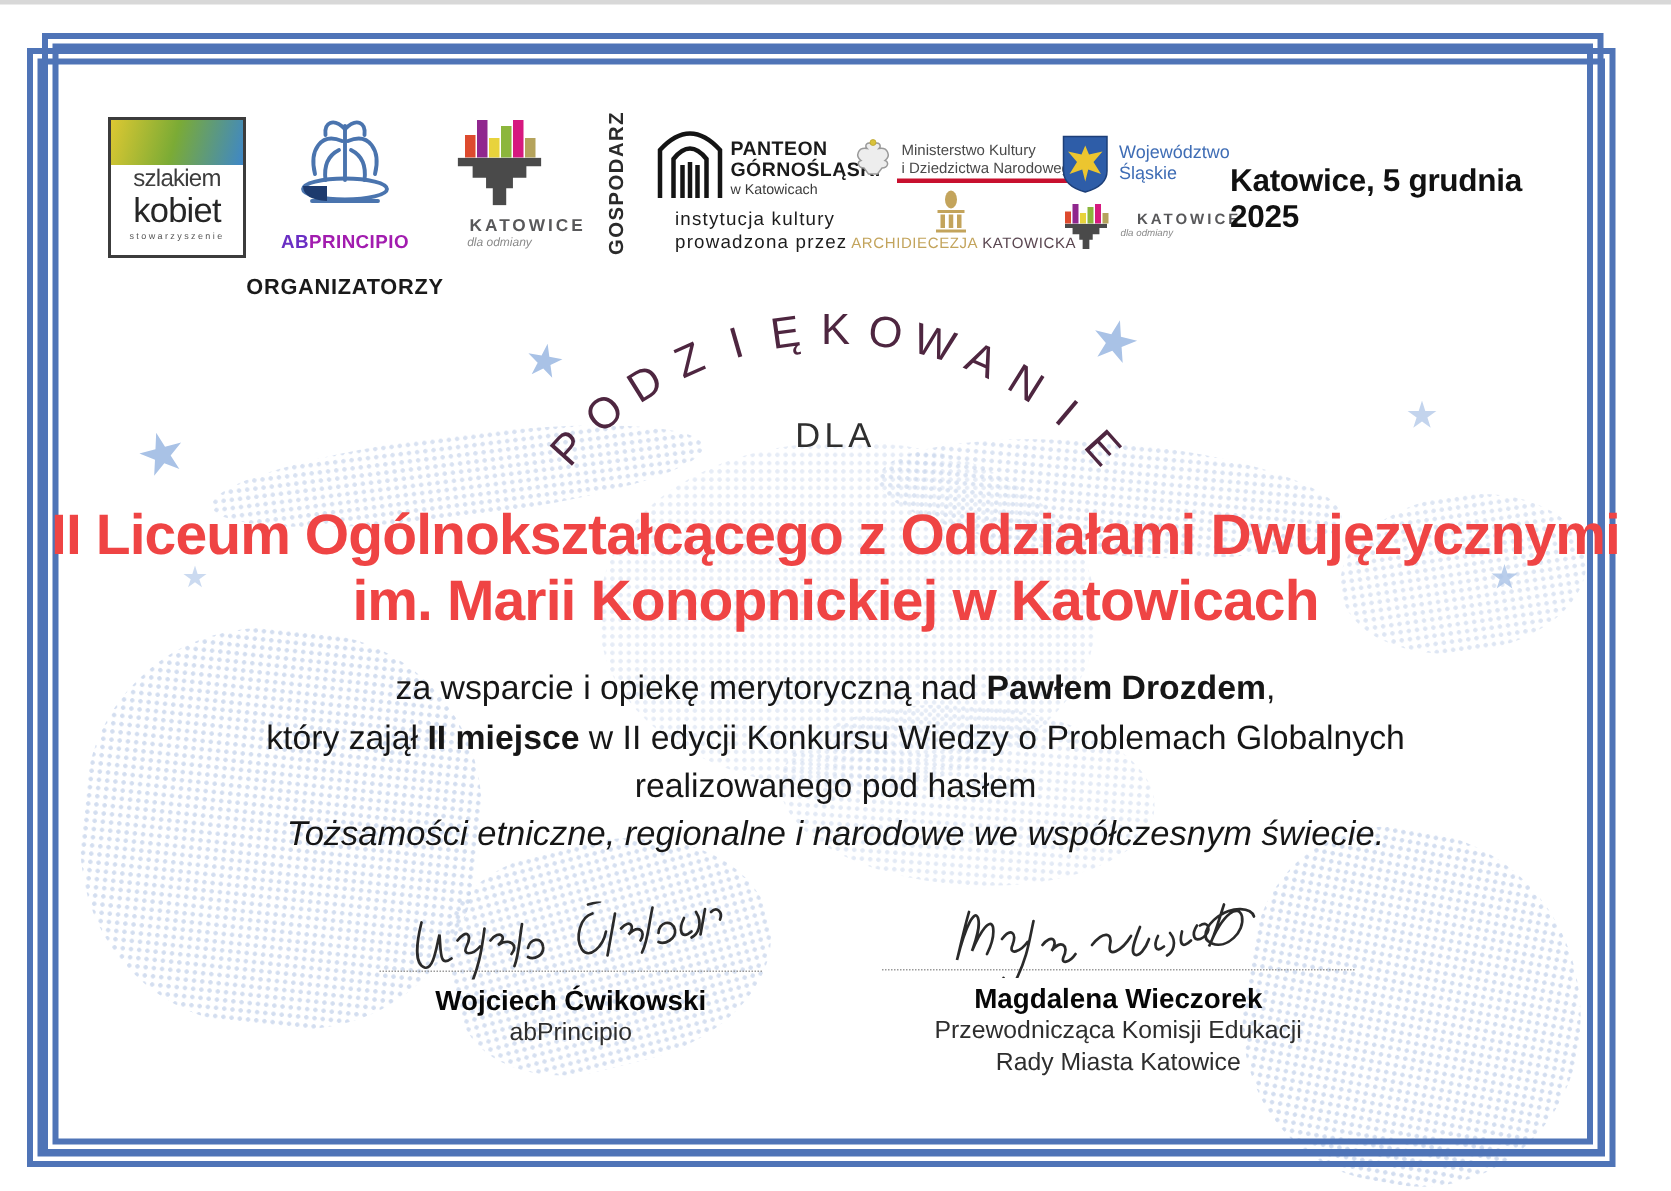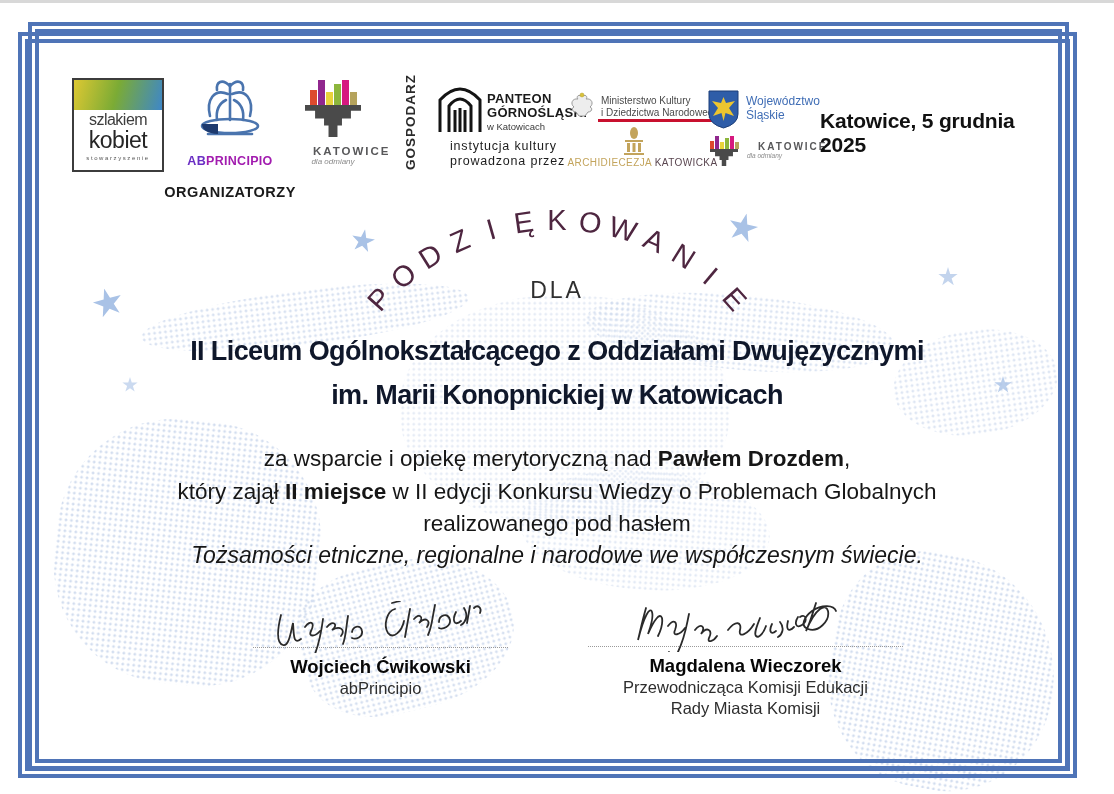--- a/index.html
+++ b/index.html
@@ -56,21 +56,21 @@
   #kat-small-arrow{width:28px;height:17px;}
   #kat-small-name{left:746px;top:141px;font-size:10px;}
   #kat-small-tag{left:747px;top:152px;font-size:6.5px;}
   #date{left:820px;top:109px;width:230px;font-weight:bold;font-size:21px;color:#111;letter-spacing:-.2px;}
   
   #arc-title{left:557px;top:459px;width:0;height:0;}
   #arc-title span{position:absolute;left:-14px;top:-17px;width:28px;height:34px;text-align:center;
      transform-origin:14px 17px;font-size:29px;color:var(--arc-maroon);}
   .center-line{left:0;width:1114px;text-align:center;}
   #dla{top:277px;font-size:23px;letter-spacing:3px;color:#2f2f2f;}
-  .recipient{font-weight:bold;font-size:27px;letter-spacing:-.6px;color:#0f172a;}
+  .recipient{font-weight:bold;font-size:38px;letter-spacing:-.6px;color:#ef4444;}
   #recipient-1{top:336px;} #recipient-2{top:380px;}
   .body-line{font-size:22.5px;color:#161616;}
   #body-1{top:446px;} #body-2{top:479px;} #body-3{top:511px;}
   #body-4{top:542px;font-style:italic;font-size:23px;}
   
   .sig-block{text-align:center;}
   #sig-left{left:253px;top:601px;width:255px;}
   #sig-right{left:588px;top:596px;width:315px;}
   .sig-rule{border-bottom:1.5px dotted #9a9a9a;margin-top:-6px;}
   .sig-name{font-weight:bold;font-size:18.5px;margin-top:8px;color:#070707;}
@@ -261,16 +261,16 @@
   <div class="abs sig-block" id="sig-right">
     <svg width="315" height="56" viewBox="0 0 315 56">
       <g fill="none" stroke="#2a2a2a" stroke-width="1.8" stroke-linecap="round">
         <path d="M58,12 C54,26 52,36 50,44 C56,20 62,10 64,16 C66,22 62,32 60,38 C66,24 72,16 74,22 C75,28 72,36 70,40 M80,30 c6,-8 10,-4 7,4 c-3,7 5,5 10,-2 m4,-14 c-3,14 -4,24 -12,40 c-4,8 -12,6 -8,-2 m26,-22 c6,-8 11,-3 6,4 c6,-8 12,-4 8,4 c-2,5 4,4 8,-2"></path>
         <path d="M140,34 c8,-10 14,-8 12,0 c-2,9 8,4 14,-6 m6,-6 c-4,10 -6,16 -4,18 c3,3 8,-4 10,-10 m6,-2 c-3,6 -2,12 4,7 m4,-9 c5,6 2,13 -2,15 m10,-16 c-2,8 0,12 6,6 m4,-10 c-4,6 -2,12 4,8 c6,-4 4,-12 -2,-8 m16,-14 c-4,12 -6,20 -10,28 c10,-24 20,-28 22,-20 c2,10 -10,22 -20,18 c-8,-3 -4,-12 4,-18 c10,-7 22,-6 24,0"></path>
       </g>
     </svg>
     <div class="sig-rule"></div>
     <div class="sig-name">Magdalena Wieczorek</div>
     <div class="sig-sub">Przewodnicząca Komisji Edukacji</div>
-    <div class="sig-sub">Rady Miasta Komisji</div>
+    <div class="sig-sub">Rady Miasta Katowice</div>
   </div>
 
 </div>
 
 </body></html>

